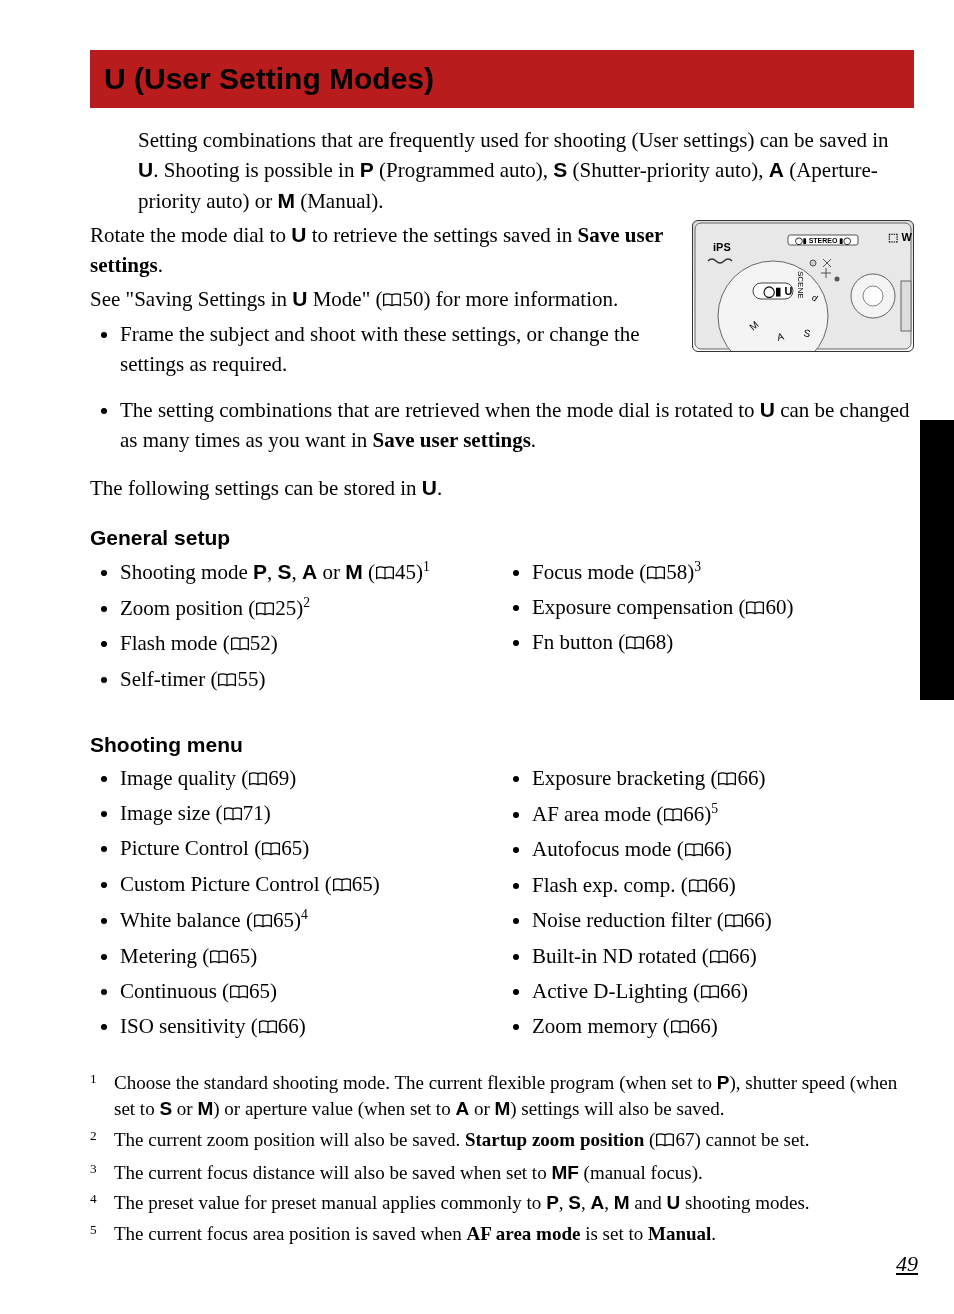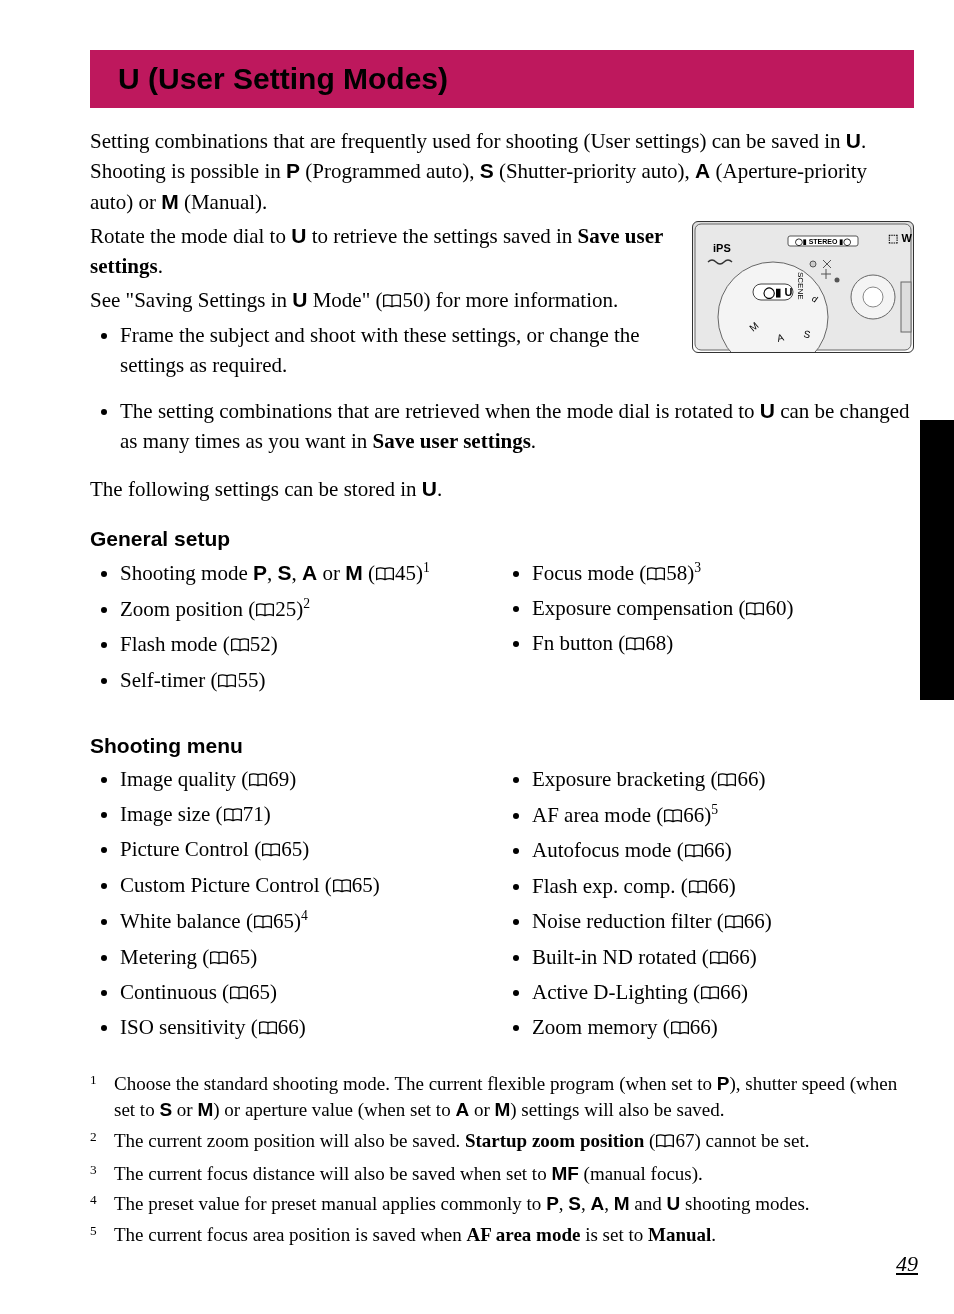--- a/index.html
+++ b/index.html
@@ -12,22 +12,22 @@
     font-size: 21px;
     line-height: 1.4;
     color: #000;
   }
   .page {
     padding: 50px 40px 40px 90px;
     position: relative;
     min-height: 1220px;
   }
   .header-bar {
-    background: #be185d;
-    padding: 8px 28px;
+    background: #b91c1c;
+    padding: 8px 14px;
     margin-bottom: 18px;
   }
   .header-bar h1 {
     margin: 0;
     font-size: 30px;
     font-weight: bold;
     font-family: Arial, sans-serif;
   }
   .mode-u {
     font-family: Arial, sans-serif;
@@ -36,20 +36,21 @@
   .mode-letter {
     font-family: Arial, sans-serif;
     font-weight: bold;
   }
   .mode-mf {
     font-family: Arial, sans-serif;
     font-weight: bold;
   }
   .intro {
     margin-bottom: 24px;
+    margin-left: 48px;
   }
   .row-with-image {
     display: flex;
     gap: 8px;
     align-items: flex-start;
     margin-bottom: 6px;
   }
   .row-with-image .text {
     flex: 1;
   }

